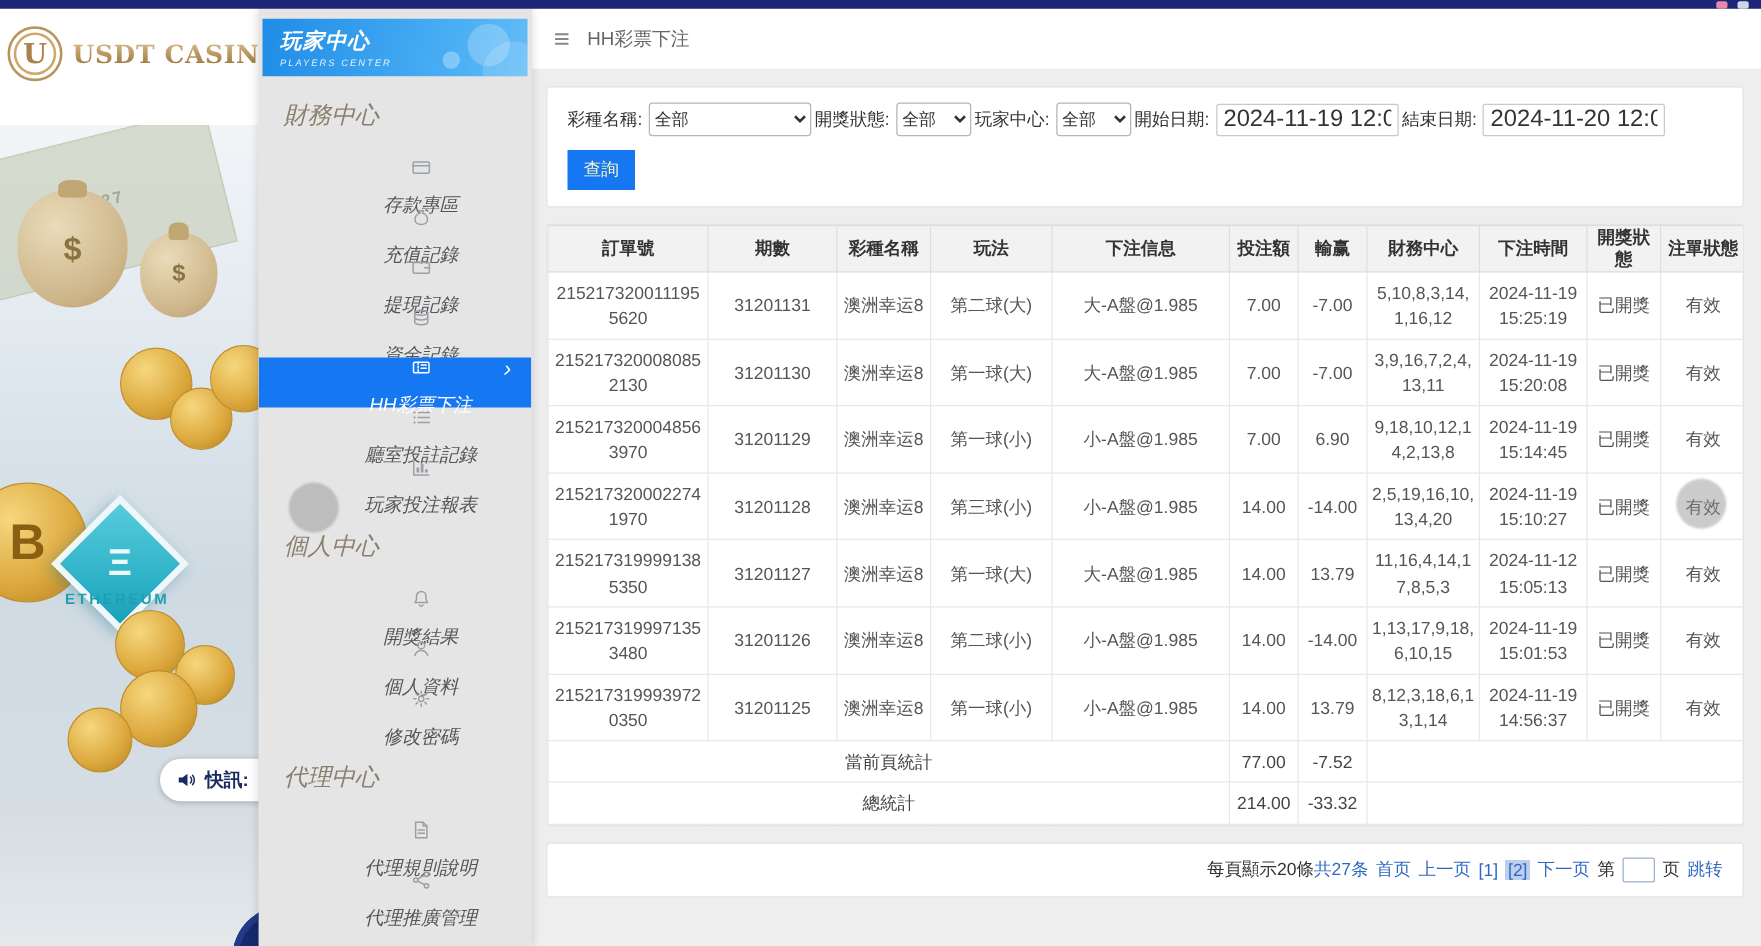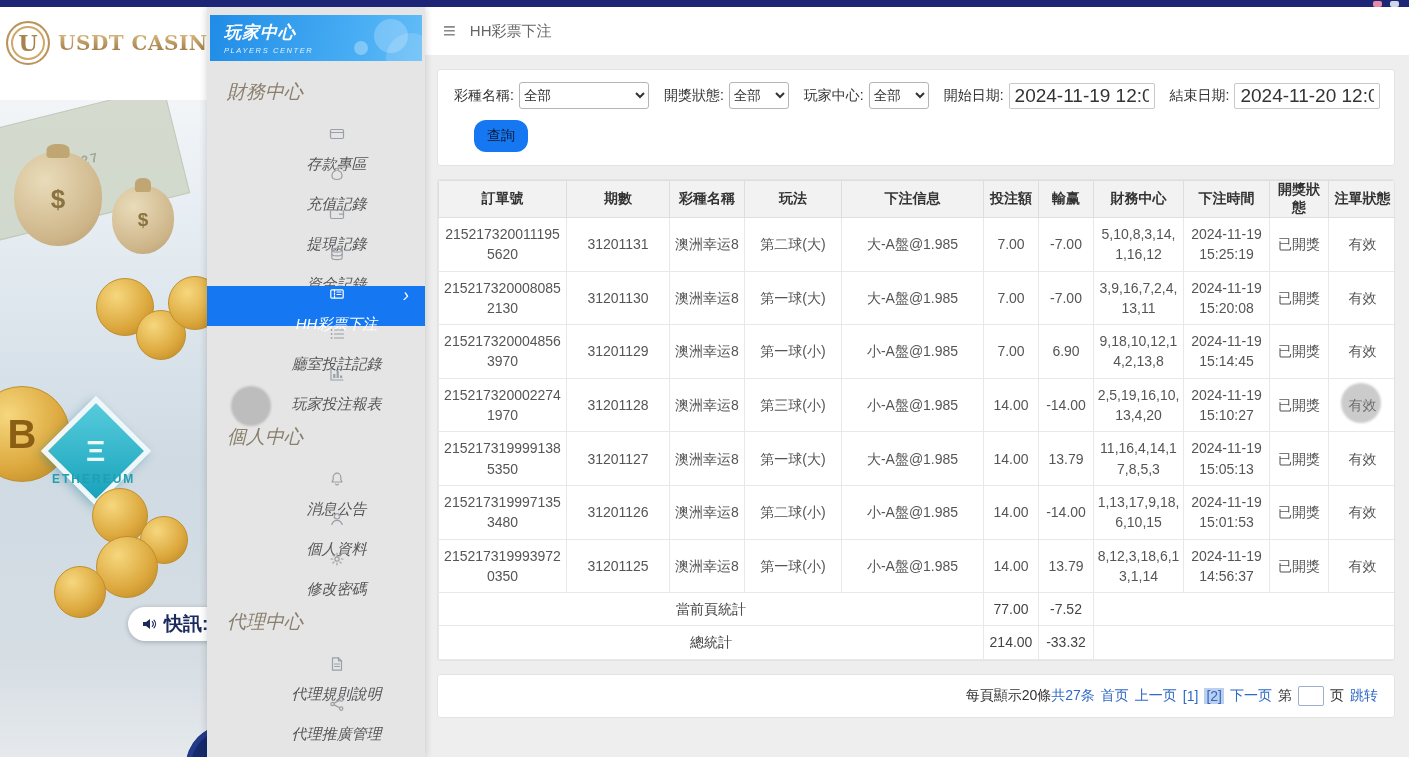--- a/index.html
+++ b/index.html
@@ -36,21 +36,21 @@
     background:radial-gradient(circle at 35% 30%, #f6d77e, #dca83d 60%, #b47f21);
     display:flex; align-items:center; justify-content:center; color:#8a5f14; font-weight:bold; }
   .eth-diamond { position:absolute; left:57px; top:312px; width:78px; height:78px;
     background:linear-gradient(135deg,#57ccdc,#17a2bb); transform:rotate(45deg);
     border:5px solid #eef8fa; box-shadow:0 4px 10px rgba(30,120,140,.35);
     display:flex; align-items:center; justify-content:center; }
   .eth-diamond span { transform:rotate(-45deg); color:#eaf9fb; font-size:30px; font-weight:bold; }
   .eth-label { position:absolute; left:52px; top:372px; color:#1f9fb0; font-size:12px; font-weight:bold; letter-spacing:2px; }
   .ticker { position:absolute; left:128px; top:600px; height:34px; padding:0 16px 0 13px; z-index:3;
     background:#fff; border-radius:17px 0 0 17px; box-shadow:0 1px 5px rgba(0,0,0,.25);
-    display:flex; align-items:center; gap:7px; font-size:19px; font-weight:bold; color:#1b2a5e; white-space:nowrap; }
+    display:flex; align-items:center; gap:7px; font-size:15px; font-weight:bold; color:#1b2a5e; white-space:nowrap; }
   .bottom-circle { position:absolute; left:186px; top:718px; width:82px; height:82px; border-radius:50%;
     background:#16296b; box-shadow: inset 0 0 0 5px #23398a; }
 
   
   .sidebar { position:absolute; left:207px; top:7px; width:218px; bottom:0; background:#e5e5e5; z-index:10;
     box-shadow:0 0 8px rgba(0,0,0,.18); overflow:hidden;font-style:italic; }
   .sb-header { position:relative; margin:8px 3px 0 3px; height:46px; overflow:hidden;
     background:linear-gradient(100deg,#1f8ce6 0%, #49aef4 70%, #63bcf7 100%); padding:6px 0 0 14px; }
   .sb-title { color:#fff; font-size:17px; font-weight:bold; letter-spacing:1px; }
   .sb-sub { color:rgba(255,255,255,.85); font-size:7.5px; letter-spacing:1.6px; margin-top:2px; }
@@ -70,27 +70,27 @@
 
   
   .main { position:absolute; left:425px; top:7px; right:0; bottom:0; background:#eeeeee; overflow:hidden; }
   .main-topbar { height:48px; background:#fff; display:flex; align-items:center; gap:14px; padding-left:18px; }
   .hamburger { font-size:22px; color:#888; cursor:pointer; line-height:1; }
   .page-title { font-size:15px; color:#666; }
   .content { padding:14px 14px 0 12px; }
   .card { background:#fff; border:1px solid #e3e3e3; border-radius:3px; }
   .filter-card { padding:12px 16px 13px 16px; margin-bottom:13px; }
   .filter-row { display:flex; align-items:center; white-space:nowrap; }
-  .fgroup { display:flex; align-items:center; gap:5px; margin-right:15px; font-size:14px; color:#333; }
+  .fgroup { display:flex; align-items:center; gap:5px; margin-right:3px; font-size:14px; color:#333; }
   select.sel { height:27px; border:1px solid #b5b5b5; border-radius:3px; background:#fff; color:#333; font-size:13.5px; }
   .sel-wide { width:130px; } .sel-small { width:60px; }
   input.date { height:26px; width:146px; border:1px solid #c9c9c9; border-radius:2px;
     font-size:19px; color:#333; padding:0 5px; }
-  .btn-search { margin-top:11px; background:#1677f2; color:#0f172a; border:none; border-radius:12px;
-    font-size:14px; padding:7px 13px; cursor:pointer;margin-left:20px; }
+  .btn-search { margin-top:11px; background:#1677f2; color:#fef9c3; border:none; border-radius:0;
+    font-size:14px; padding:7px 13px; cursor:pointer; }
   .table-card { margin-bottom:13px; overflow:hidden; }
   table { width:100%; border-collapse:collapse; table-layout:fixed; font-size:14px; color:#555; }
   thead th { background:#f2f2f2; color:#333; font-weight:bold; height:37px;
     border:1px solid #dedede; padding:0 2px; font-size:14px; }
   tbody td { border:1px solid #e8e8e8; text-align:center; padding:6px 3px; height:45px; line-height:1.45; }
   tbody td:nth-child(1), tbody td:nth-child(8) { word-break:break-all; }
   tr.summary td { height:24px; padding:6px 3px; color:#444; }
   .footer-card { height:44px; display:flex; align-items:center; justify-content:flex-end;
     padding:0 16px; font-size:14px; color:#333; }
   .pager { display:flex; align-items:center; gap:6px; font-size:14px; }
@@ -235,21 +235,21 @@
         <span>玩家投注報表</span>
       </div>
       <div class="sb-section-title">個人中心</div>
       <div class="sb-item">
         <span class="sb-icon">
           <svg viewBox="0 0 16 16" fill="none" stroke="currentColor" stroke-width="1.2" stroke-linecap="round" stroke-linejoin="round">
             <path d="M8 2.2a3.8 3.8 0 0 0-3.8 3.8v2.6L3 11h10l-1.2-2.4V6A3.8 3.8 0 0 0 8 2.2z"></path>
             <path d="M6.6 13a1.5 1.5 0 0 0 2.8 0"></path>
           </svg>
         </span>
-        <span>消息公告</span>
+        <span>開獎結果</span>
       </div>
       <div class="sb-item">
         <span class="sb-icon">
           <svg viewBox="0 0 16 16" fill="none" stroke="currentColor" stroke-width="1.2" stroke-linecap="round" stroke-linejoin="round">
             <circle cx="8" cy="5.3" r="2.7"></circle>
             <path d="M2.8 13.5c.9-2.8 2.9-4.2 5.2-4.2s4.3 1.4 5.2 4.2"></path>
           </svg>
         </span>
         <span>個人資料</span>
       </div>
@@ -405,21 +405,21 @@
             </tr>
             <tr>
               <td>2152173199991385350</td>
               <td>31201127</td>
               <td>澳洲幸运8</td>
               <td>第一球(大)</td>
               <td>大-A盤@1.985</td>
               <td>14.00</td>
               <td>13.79</td>
               <td>11,16,4,14,17,8,5,3</td>
-              <td>2024-11-19 15:05:13</td>
+              <td>2024-11-12 15:05:13</td>
               <td>已開獎</td>
               <td>有效</td>
             </tr>
             <tr>
               <td>2152173199971353480</td>
               <td>31201126</td>
               <td>澳洲幸运8</td>
               <td>第二球(小)</td>
               <td>小-A盤@1.985</td>
               <td>14.00</td>

